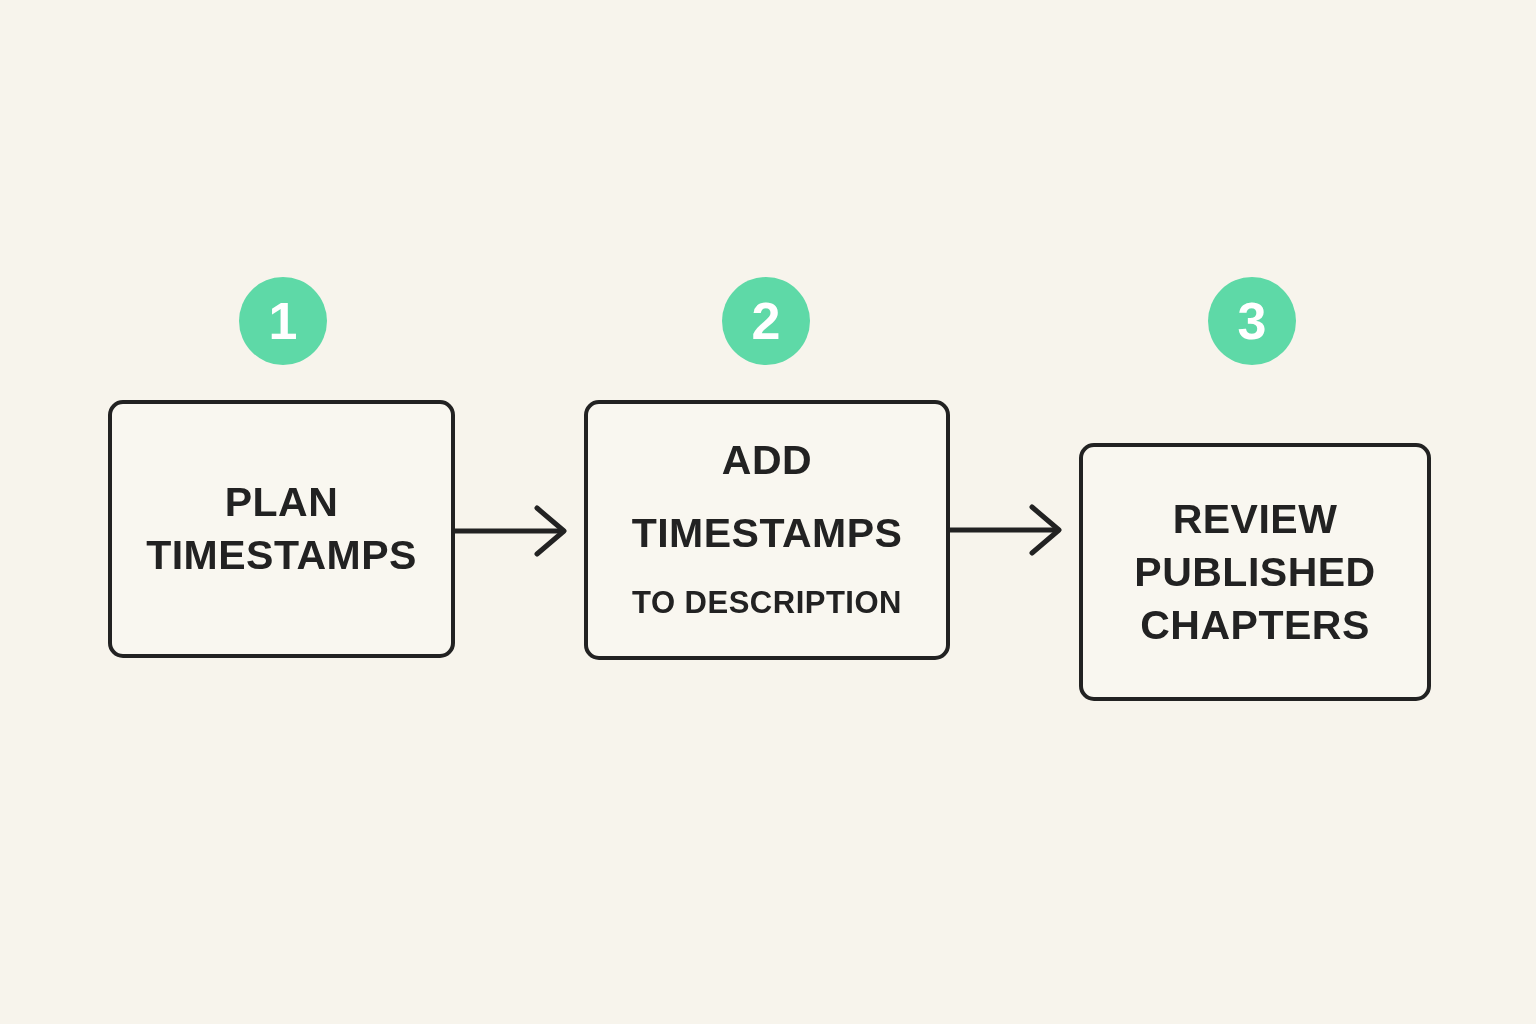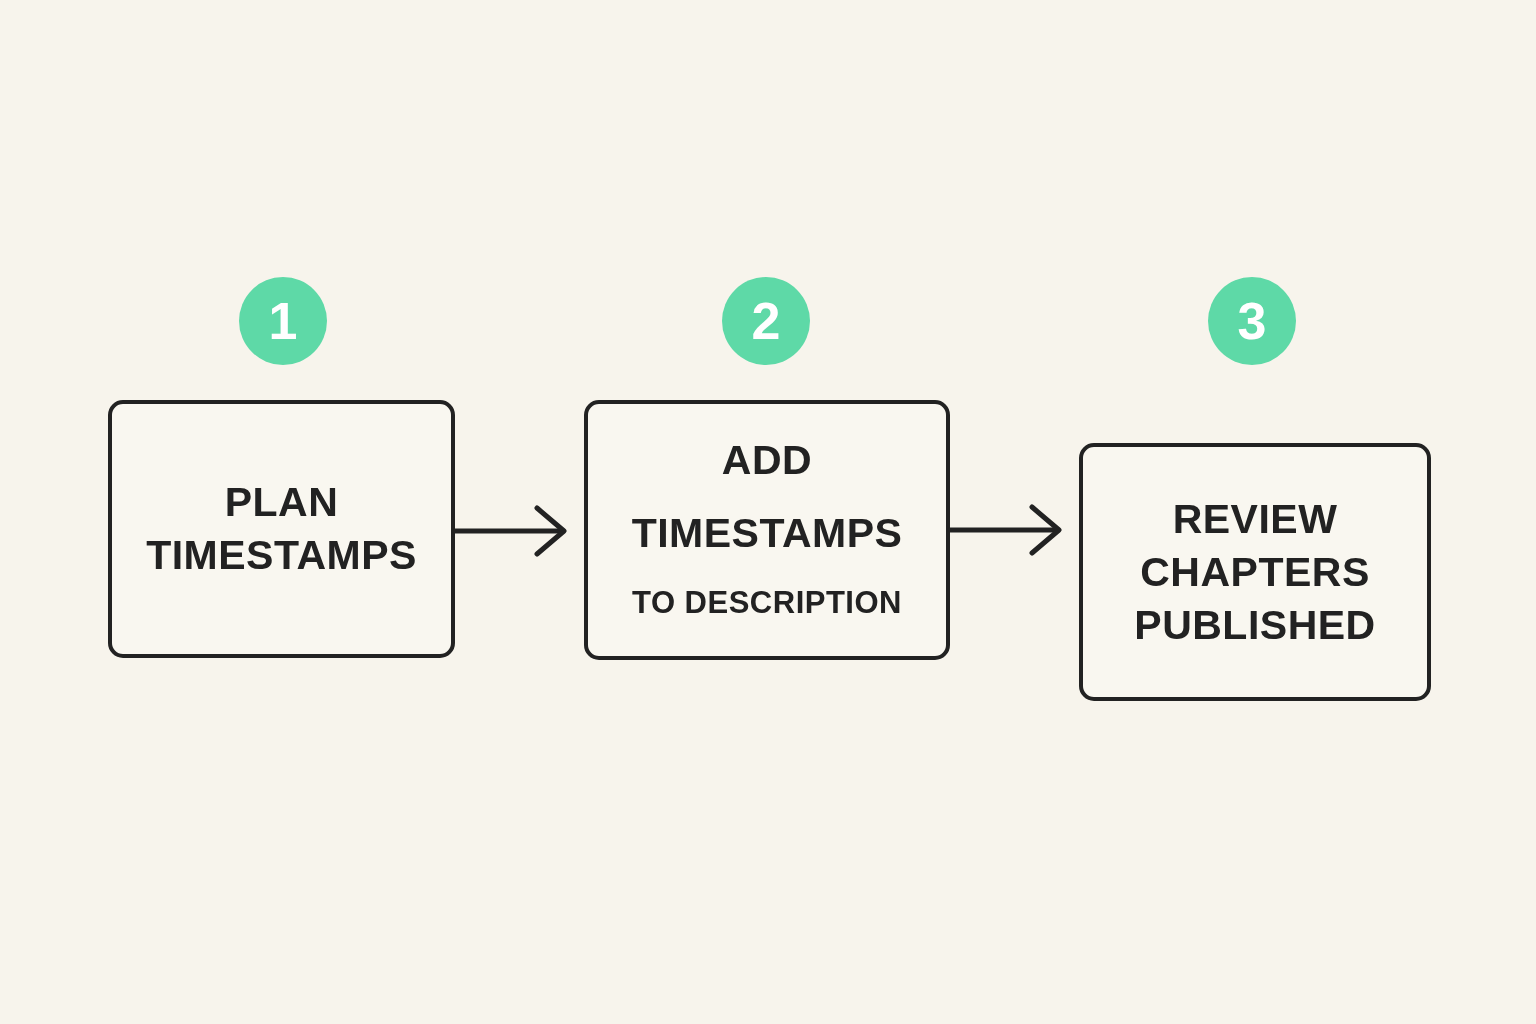--- a/index.html
+++ b/index.html
@@ -102,17 +102,17 @@
   <svg class="arrow arrow-2" width="122" height="56" viewBox="0 0 122 56" fill="none">
     <path d="M4 28 H112" stroke="currentColor" stroke-width="5" stroke-linecap="round"></path>
     <path d="M86 5 L113 28 L86 51" stroke="currentColor" stroke-width="5" stroke-linecap="round" stroke-linejoin="round" fill="none"></path>
   </svg>
 
   <div class="badge badge-3">
     <span>3</span>
   </div>
   <div class="box box-3">
     <div class="title-line">REVIEW</div>
+    <div class="title-line">PUBLISHED</div>
     <div class="title-line">CHAPTERS</div>
-    <div class="title-line">PUBLISHED</div>
   </div>
 
 </div>
 
 </body></html>

